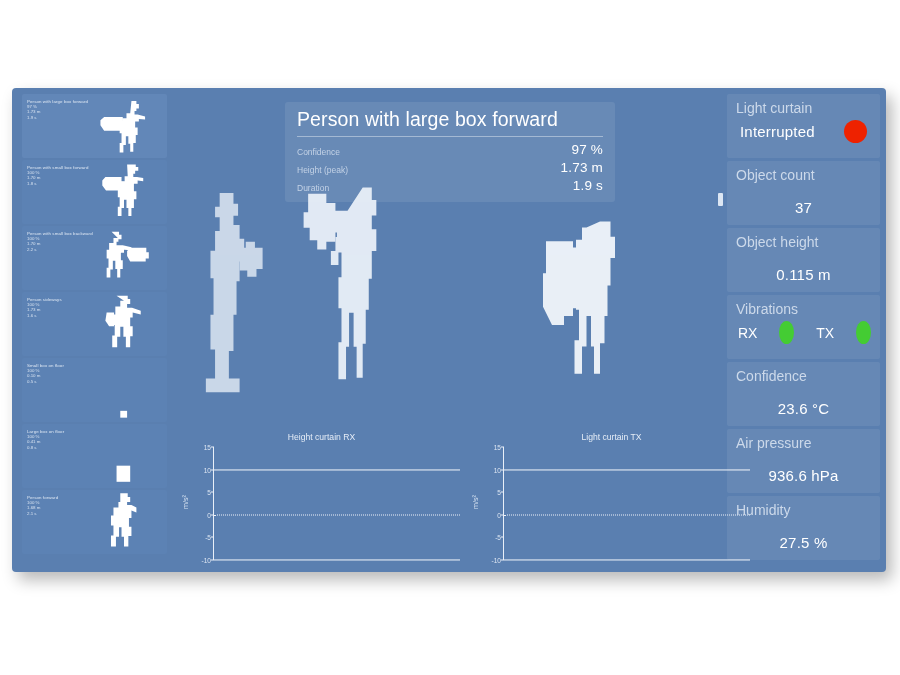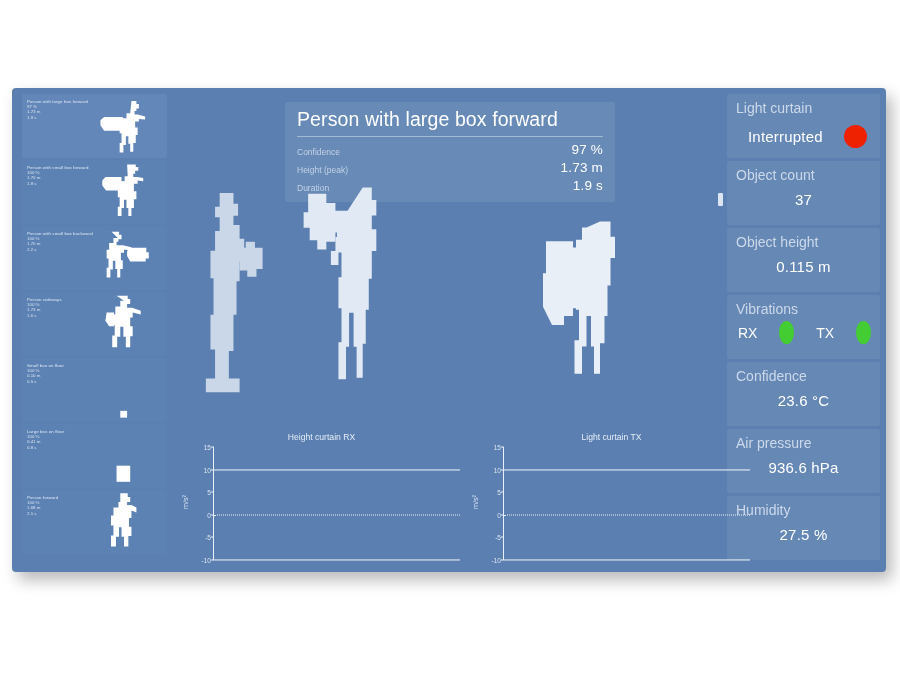--- a/index.html
+++ b/index.html
@@ -106,29 +106,29 @@
   }
   .card{
     position:relative;background:rgba(255,255,255,0.075);
     border-radius:2px;margin-bottom:3px;
     padding:6px 9px 8px 9px;box-sizing:border-box;
     height:64px;
   }
   .card-label{font-size:14px;color:#ccd9ea;margin-bottom:4px;}
   .card-value{
     font-size:15px;color:#ffffff;text-align:center;letter-spacing:.2px;
-    margin-top:8px;
+    margin-top:16px;
   }
   .dot{
     width:23px;height:23px;border-radius:50%;display:inline-block;
     vertical-align:middle;
   }
   #lc-row{display:flex;align-items:center;justify-content:space-between;
           padding:0 4px;margin-top:2px;}
-  #lc-row .card-value{margin:8px;}
+  #lc-row .card-value{margin:0;}
   #vib-row{display:flex;align-items:center;gap:22px;padding-left:2px;margin-top:3px;}
   .vib-lab{font-size:14px;color:#ffffff;}
   #edge-marker{
     position:absolute;left:-9px;top:99px;width:5px;height:13px;
     background:#dce6f3;border-radius:1px;
   }
 </style>
 </head>
 <body>
 

